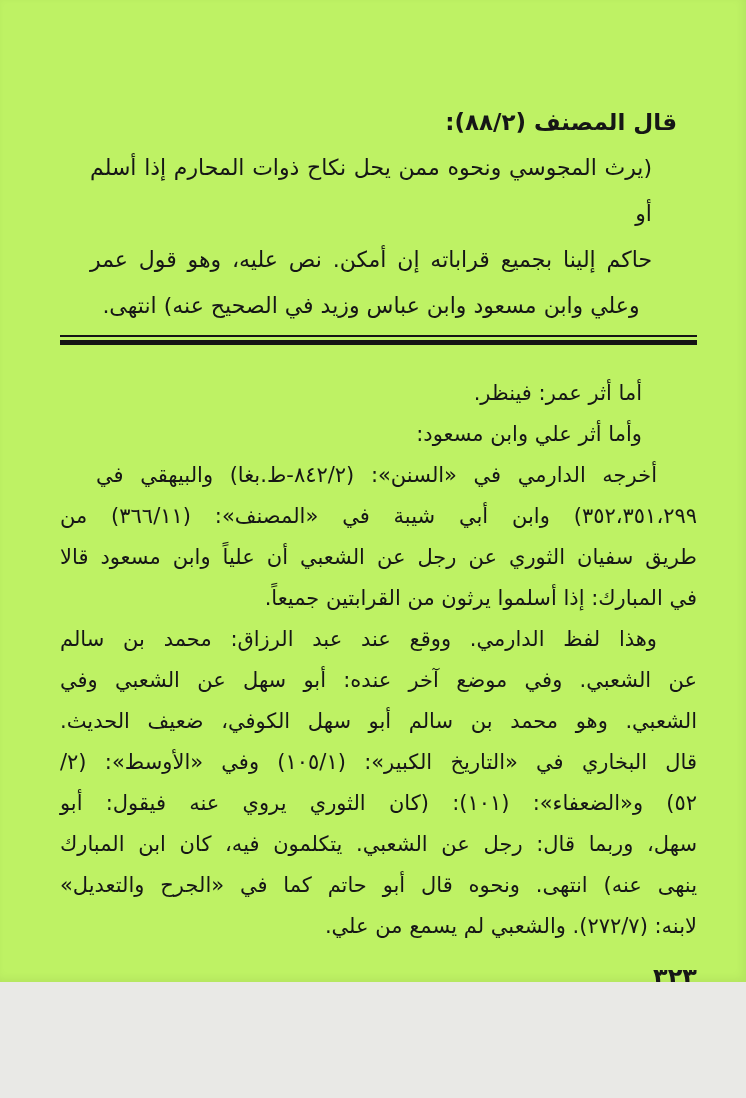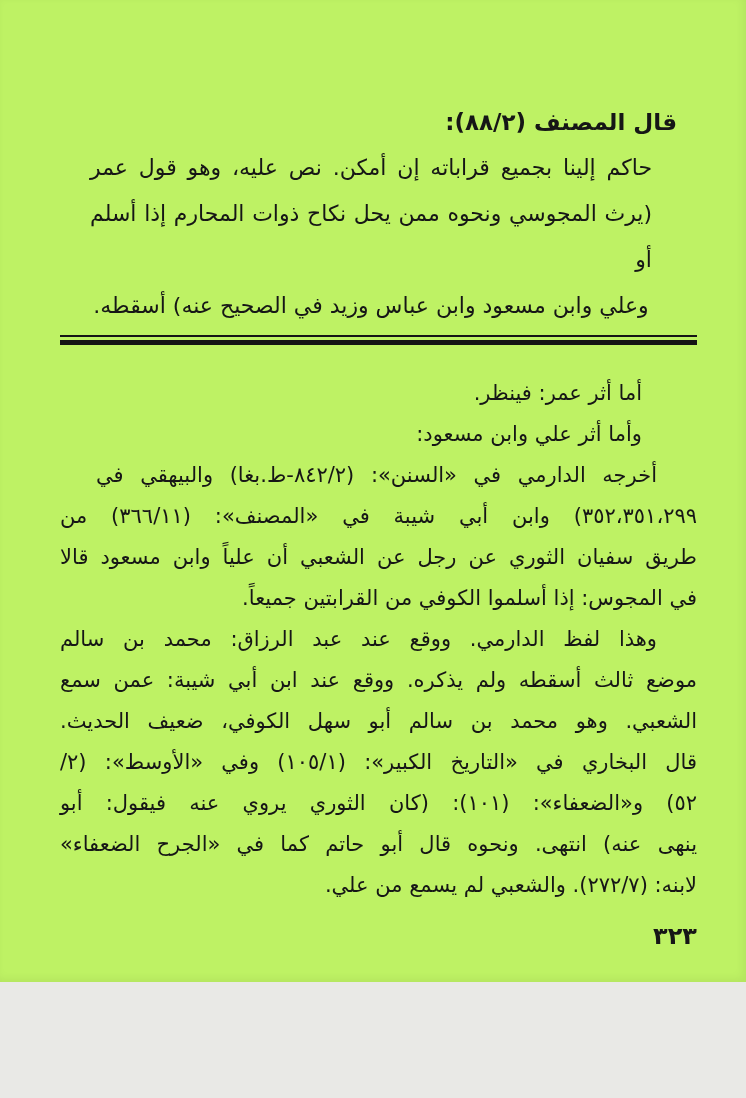--- a/index.html
+++ b/index.html
@@ -46,38 +46,39 @@
   }
 </style>
 </head>
 <body>
 
 <div class="page">
 
   <div class="header-line">قال المصنف (٨٨/٢):</div>
 
   <div class="matn-block">
+      <div class="line j">(يرث المجوسي ونحوه ممن يحل نكاح ذوات المحارم إذا أسلم أو</div>
       <div class="line j">حاكم إلينا بجميع قراباته إن أمكن. نص عليه، وهو قول عمر</div>
-      <div class="line j">(يرث المجوسي ونحوه ممن يحل نكاح ذوات المحارم إذا أسلم أو</div>
-      <div class="line center">وعلي وابن مسعود وابن عباس وزيد في الصحيح عنه) أسقطه.</div>
+      <div class="line center">وعلي وابن مسعود وابن عباس وزيد في الصحيح عنه) انتهى.</div>
     </div>
 
   <div class="section-separator"></div>
 
   <div class="commentary-block">
       <div class="line start" style="text-indent: 55px; text-align: right;">أما أثر عمر: فينظر.</div>
       <div class="line start" style="text-indent: 55px;">وأما أثر علي وابن مسعود:</div>
       <div class="line j" style="text-indent: 40px; margin-left: 36px;">أخرجه الدارمي في «السنن»: (٨٤٢/٢-ط.بغا) والبيهقي في</div>
       <div class="line j">٣٥٢،٣٥١،٢٩٩) وابن أبي شيبة في «المصنف»: (٣٦٦/١١) من</div>
       <div class="line j">طريق سفيان الثوري عن رجل عن الشعبي أن علياً وابن مسعود قالا</div>
-      <div class="line start">في المجوس: إذا أسلموا الكوفي من القرابتين جميعاً.</div>
+      <div class="line start">في المبارك: إذا أسلموا يرثون من القرابتين جميعاً.</div>
       <div class="line j" style="text-indent: 40px;">وهذا لفظ الدارمي. ووقع عند عبد الرزاق: محمد بن سالم</div>
-      <div class="line j">موضع ثالث أسقطه ولم يذكره. ووقع عند ابن أبي شيبة: عمن سمع</div>
+      <div class="line j">عن الشعبي. وفي موضع آخر عنده: أبو سهل عن الشعبي وفي</div>
       <div class="line j">الشعبي. وهو محمد بن سالم أبو سهل الكوفي، ضعيف الحديث.</div>
       <div class="line j">قال البخاري في «التاريخ الكبير»: (١٠٥/١) وفي «الأوسط»: (٢/</div>
       <div class="line j">٥٢) و«الضعفاء»: (١٠١): (كان الثوري يروي عنه فيقول: أبو</div>
-      <div class="line j">ينهى عنه) انتهى. ونحوه قال أبو حاتم كما في «الجرح الضعفاء»</div>
+      <div class="line j">سهل، وربما قال: رجل عن الشعبي. يتكلمون فيه، كان ابن المبارك</div>
+      <div class="line j">ينهى عنه) انتهى. ونحوه قال أبو حاتم كما في «الجرح والتعديل»</div>
       <div class="line start">لابنه: (٢٧٢/٧). والشعبي لم يسمع من علي.</div>
     </div>
 
   <div class="page-number">٣٢٣</div>
 
 </div>
 
 </body></html>

